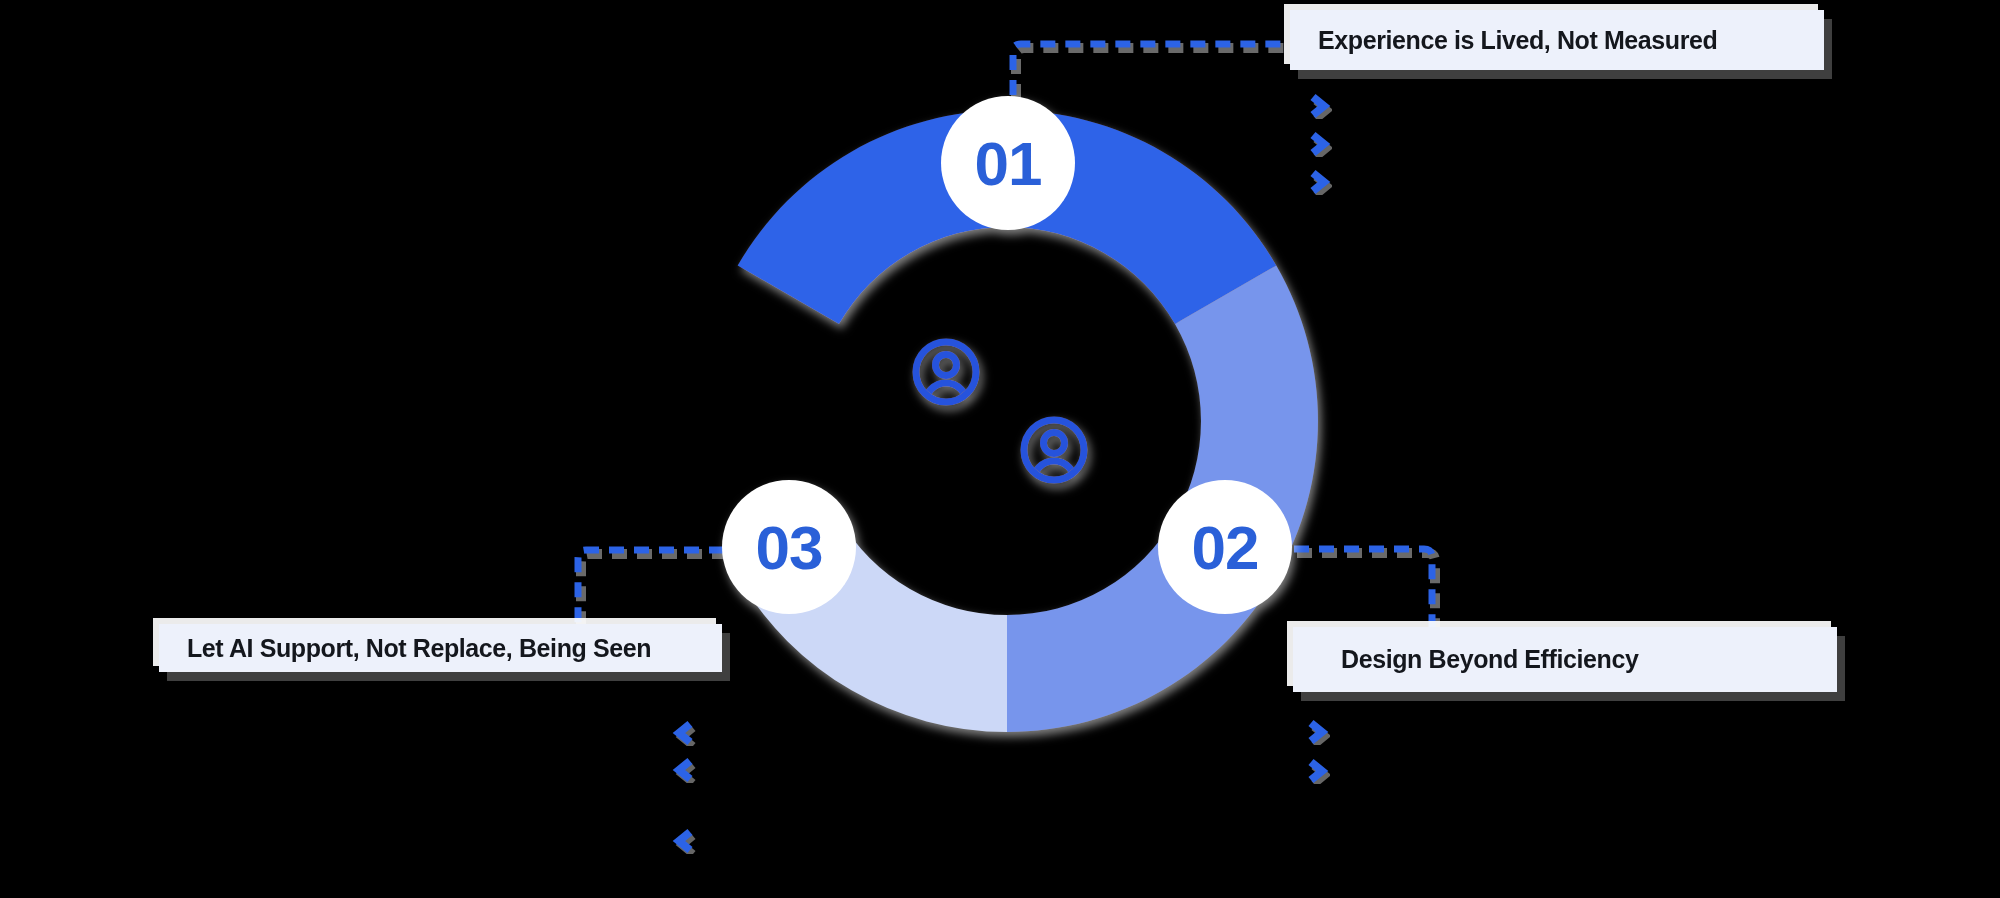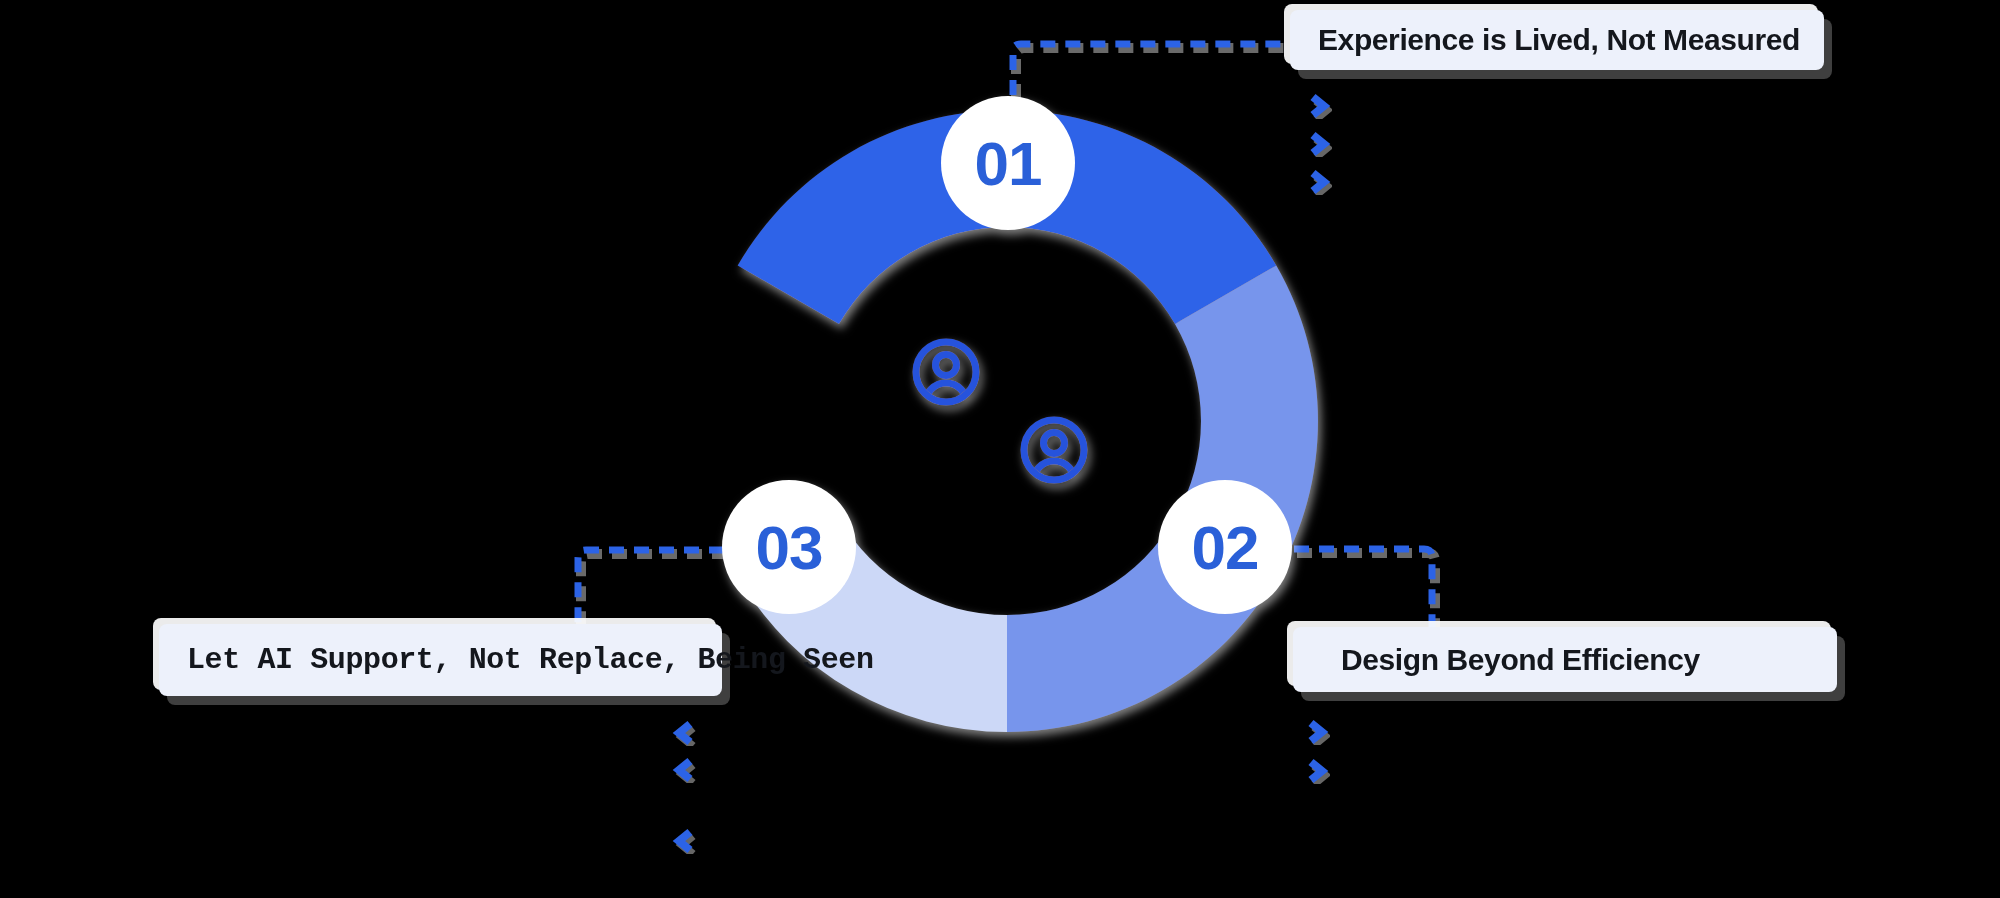--- a/index.html
+++ b/index.html
@@ -20,27 +20,27 @@
     fill:var(--number-blue);
     font-family:"Liberation Sans",sans-serif;
     font-size:62px;font-weight:bold;letter-spacing:-1px;
   }
   
   .uicon{fill:none;stroke:var(--icon-blue);stroke-width:7;}
   
   .label-box{
     position:absolute;display:flex;align-items:center;
     background:var(--label-bg);color:var(--label-text);
-    font-weight:bold;font-size:30px;letter-spacing:-0.4px;white-space:nowrap;
-    padding:0 28px;border-radius:8px;
+    font-weight:bold;font-size:25px;letter-spacing:-0.4px;white-space:nowrap;
+    padding:0 28px;border-radius:0;
     box-shadow:-6px -6px 0 rgba(255,255,255,.92), 8px 9px 0 rgba(150,150,150,.42);
   }
   .label-1{left:1290px;top:10px;width:478px;height:60px;}
   .label-2{left:1293px;top:627px;width:468px;height:65px;padding-left:48px;}
-  .label-3{left:159px;top:624px;width:507px;height:72px;font-family:Liberation Mono, monospace;}
+  .label-3{left:159px;top:624px;width:507px;height:48px;}
   
   .chevcol{position:absolute;display:flex;flex-direction:column;}
   .chevcol-1{left:1306px;top:93px;gap:12px;}
   .chevcol-2{left:1304px;top:719px;gap:13px;}
   .chevcol-3{left:671px;top:720px;gap:11px;}
   .chevcol-3 .chev:nth-child(3){margin-top:34px;}
   .chev{display:block;}
   .chev polyline{fill:none;stroke-width:8;stroke-linejoin:miter;}
   .chev .main{stroke:var(--accent-blue);}
   .chev .shad{stroke:rgba(128,128,128,.8);}

